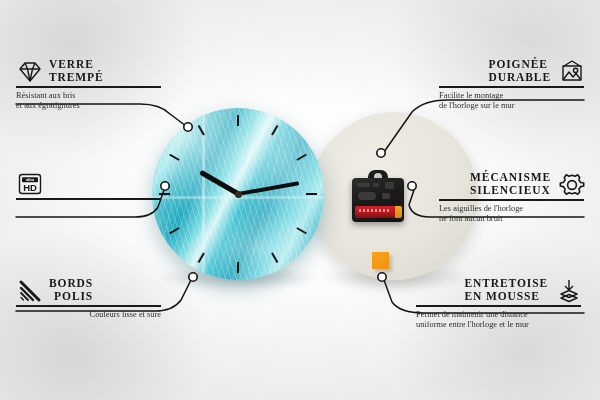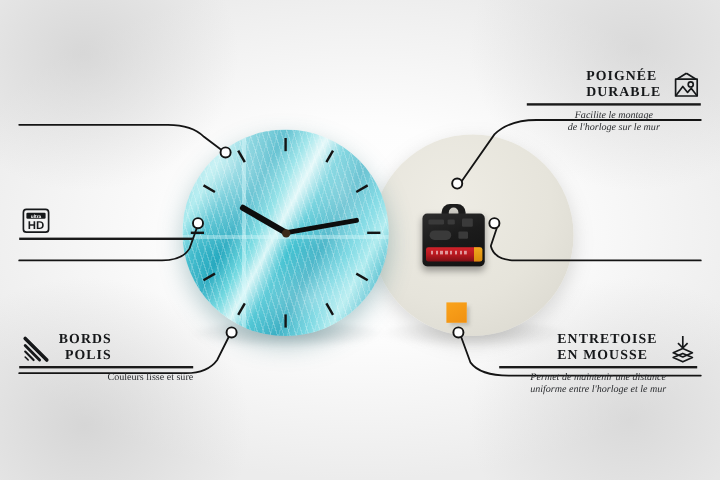--- a/index.html
+++ b/index.html
@@ -148,21 +148,21 @@
     letter-spacing:.9px; color:#16181a; white-space:pre-line;
     text-transform:uppercase;
   }
   .callout.right .title { }
   .rule { height:1.6px; background:#1a1a1a; margin-top:3px; }
   .desc {
     font-family:"Liberation Serif", serif;
     font-size:8.4px; line-height:10px; color:#2b2d30;
     margin-top:3px; white-space:pre-line;
   }
-  .callout.right .desc { text-align:center;font-style:italic; }
+  .callout.right .desc { text-align:left; }
   .ico { width:26px; height:24px; flex:0 0 auto; display:block; }
 
   svg.leader { position:absolute; left:0; top:0; width:600px; height:400px; pointer-events:none; }
 </style>
 </head>
 <body>
 
 <div id="stage">
 
   <div class="vig tl"></div>
@@ -225,20 +225,35 @@
     <g fill="#ffffff" stroke="#141414" stroke-width="1.6">
       <circle cx="188" cy="127" r="4.2"></circle>
       <circle cx="165" cy="186" r="4.2"></circle>
       <circle cx="193" cy="277" r="4.2"></circle>
       <circle cx="381" cy="153" r="4.2"></circle>
       <circle cx="412" cy="186" r="4.2"></circle>
       <circle cx="382" cy="277" r="4.2"></circle>
     </g>
   </svg>
 
+  <div class="callout left" style="left:16px; top:58px; width:145px;">
+    <div class="head">
+      <span class="ico">
+        <svg viewBox="0 0 28 26" width="28" height="26" fill="none" stroke="#16181a" stroke-width="1.4" stroke-linejoin="round">
+          <path d="M4,10 L9,4 L19,4 L24,10 L14,22 Z"></path>
+          <path d="M4,10 L24,10 M9,4 L11.5,10 L14,22 M19,4 L16.5,10 L14,22"></path>
+        </svg>
+      </span>
+      <span class="title">VERRE
+TREMPÉ</span>
+    </div>
+    <div class="rule" style="width:145px;"></div>
+    <div class="desc">Résistant aux bris
+et aux égratignures</div>
+  </div>
 
   <div class="callout left" style="left:16px; top:171px; width:145px;">
     <div class="head">
       <span class="ico">
         <svg viewBox="0 0 28 26" width="28" height="26">
           <rect x="3.5" y="3.5" width="21" height="19" rx="2.5" fill="none" stroke="#16181a" stroke-width="1.4"></rect>
           <rect x="6" y="6.2" width="16" height="5" rx="1" fill="#16181a"></rect>
           <text x="14" y="10.4" font-family="Liberation Sans, sans-serif" font-size="4" font-weight="700" fill="#ffffff" text-anchor="middle">ultra</text>
           <text x="14" y="20.2" font-family="Liberation Sans, sans-serif" font-size="9.5" font-weight="700" fill="#16181a" text-anchor="middle">HD</text>
         </svg>
@@ -275,20 +290,35 @@
           <path d="M5,21 L11,13 L15,18 L18,14.5 L23,21"></path>
           <circle cx="17.6" cy="11.4" r="2.1"></circle>
         </svg>
       </span>
     </div>
     <div class="rule" style="width:145px;"></div>
     <div class="desc">Facilite le montage
 de l'horloge sur le mur</div>
   </div>
 
+  <div class="callout right" style="left:439px; top:171px; width:145px;">
+    <div class="head">
+      <span class="title">MÉCANISME
+SILENCIEUX</span>
+      <span class="ico">
+        <svg viewBox="0 0 28 26" width="28" height="26" fill="none" stroke="#16181a" stroke-width="1.6" stroke-linejoin="round">
+          <path d="M14,3.2 l3.1,1.0 2.6,-1.4 1.9,2.4 -0.7,2.9 1.9,2.4 2.9,0.5 0,3.0 -2.9,0.6 -1.8,2.4 0.7,2.9 -2.0,2.3 -2.6,-1.4 -3.1,1.0 -3.1,-1.0 -2.6,1.4 -1.9,-2.4 0.7,-2.9 -1.9,-2.3 -2.9,-0.6 0,-3.0 2.9,-0.5 1.9,-2.4 -0.7,-2.9 1.9,-2.4 2.6,1.4 Z"></path>
+          <circle cx="14" cy="13" r="4.4"></circle>
+        </svg>
+      </span>
+    </div>
+    <div class="rule" style="width:145px;"></div>
+    <div class="desc">Les aiguilles de l'horloge
+ne font aucun bruit</div>
+  </div>
 
   <div class="callout right" style="left:416px; top:277px; width:165px;">
     <div class="head">
       <span class="title">ENTRETOISE
 EN MOUSSE</span>
       <span class="ico">
         <svg viewBox="0 0 28 26" width="28" height="26" fill="none" stroke="#16181a" stroke-width="1.4" stroke-linejoin="round">
           <path d="M14,2 L14,11 M10,8 L14,12 L18,8"></path>
           <path d="M14,12.5 L22,16 L14,19.5 L6,16 Z"></path>
           <path d="M14,19 L22,22.5 L14,26 L6,22.5 Z" transform="translate(0,-2.5)"></path>

